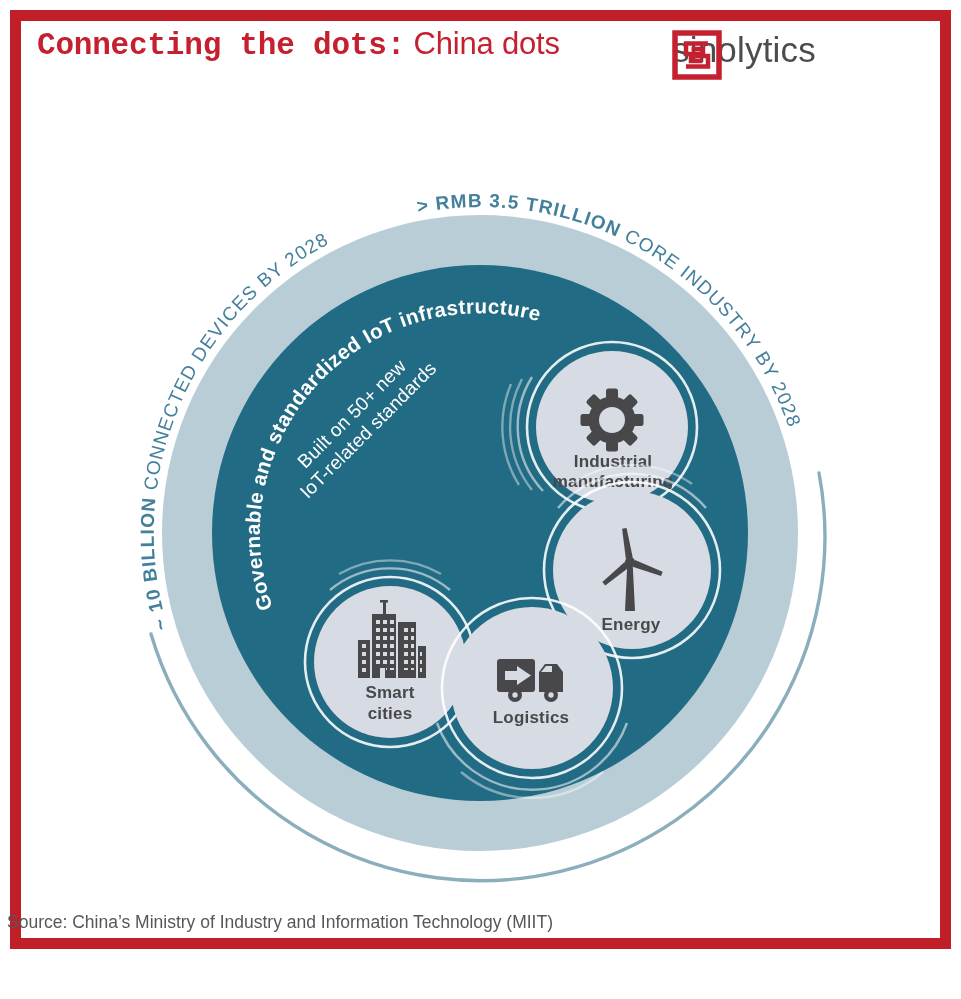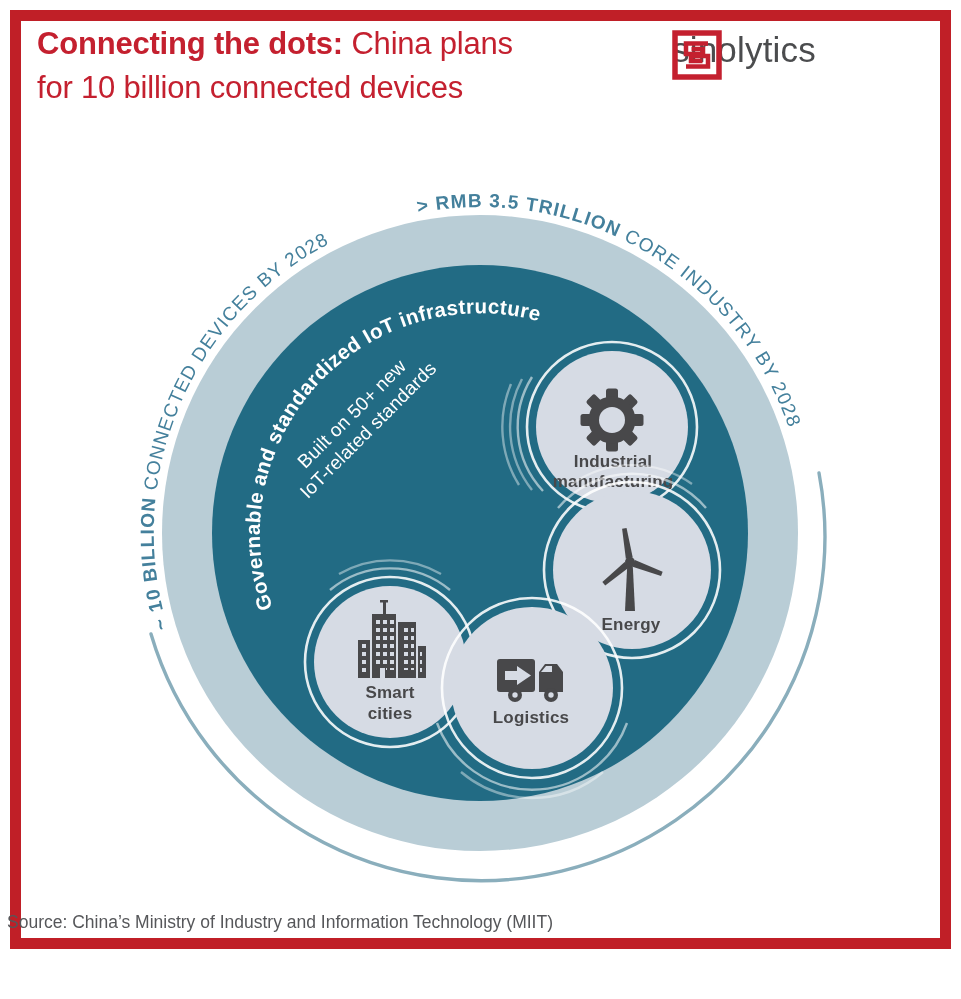--- a/index.html
+++ b/index.html
@@ -1,20 +1,20 @@
 <!DOCTYPE html>
 <html><head>
 <meta charset="utf-8">
 <style>
   html,body{margin:0;padding:0;background:#ffffff;}
   body{font-family:"Liberation Sans","DejaVu Sans",sans-serif;}
   #stage{position:relative;width:961px;height:999px;background:#ffffff;overflow:hidden;}
   .frame{position:absolute;left:10px;top:10px;width:919px;height:917px;border:11px solid #c01f27;}
   .title{position:absolute;left:37px;top:22px;width:640px;color:#c4202f;font-size:31px;line-height:44px;letter-spacing:-0.2px;}
-  .title b{font-weight:700;}
+  .title b{font-weight:700;font-family:Liberation Mono, monospace;}
   .brand{position:absolute;left:672px;top:30px;display:flex;align-items:center;gap:13px;}
   .brand-name{color:#4b4c4e;font-size:35px;letter-spacing:0.2px;}
   .source{position:absolute;left:7px;top:912px;color:#56575a;font-size:17.5px;}
   svg{position:absolute;left:0;top:0;}
   .arcword{fill:#44809c;font-size:19px;letter-spacing:1.1px;}
   .arcword .b{font-weight:700;}
   .innerhead{fill:#ffffff;font-size:20.5px;font-weight:700;letter-spacing:0.4px;}
   .innersub{fill:#ffffff;font-size:19px;letter-spacing:0.2px;}
   .bubblelabel{fill:#48484a;font-size:17px;font-weight:700;letter-spacing:0.2px;text-anchor:middle;}
   .ring{fill:none;stroke:rgba(255,255,255,0.88);stroke-width:2.6;}
@@ -140,22 +140,21 @@
         <circle cx="21" cy="19" r="7" fill="#48484a"></circle>
         <circle cx="21" cy="19" r="2.7" fill="#d6dbe4"></circle>
       </g>
       <text class="bubblelabel" x="531" y="723">Logistics</text>
     </g>
   </svg>
 
   <div class="frame"></div>
 
   <div class="title">
-    <div><b>Connecting the dots:</b><span> China plans</span></div>
-    <div>for 10 billion connected devices</div>
+    <div><b>Connecting the dots:</b><span> China dots</span></div>
   </div>
 
   <div class="brand">
     <svg width="50" height="50" viewBox="0 0 50 50">
       <rect x="3" y="3" width="44" height="44" fill="none" stroke="#c4202f" stroke-width="5.5"></rect>
       <path d="M 36,13.5 H 14 V 24 H 31 V 19 H 19.5" fill="none" stroke="#c4202f" stroke-width="4.5"></path>
       <path d="M 14,36.5 H 36 V 26 H 19 V 31 H 30.5" fill="none" stroke="#c4202f" stroke-width="4.5"></path>
     </svg>
     <span class="brand-name">sinolytics</span>
   </div>

